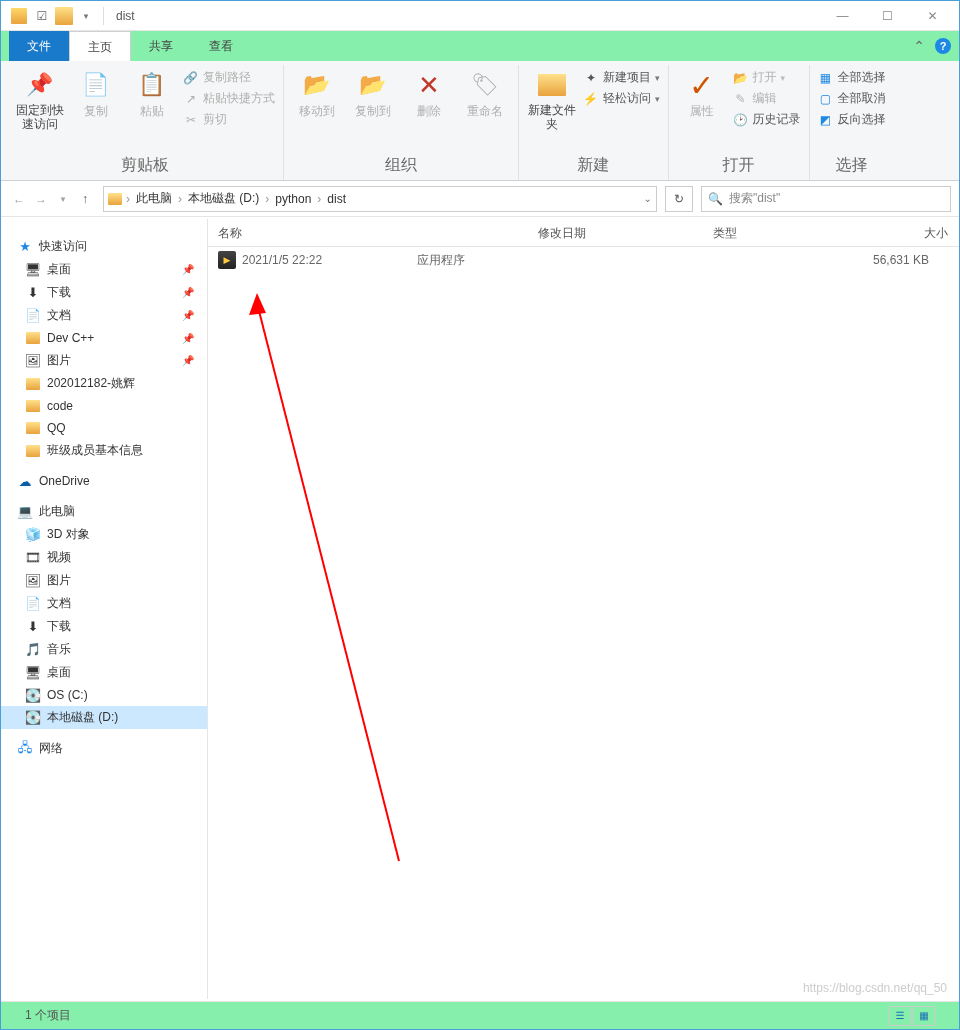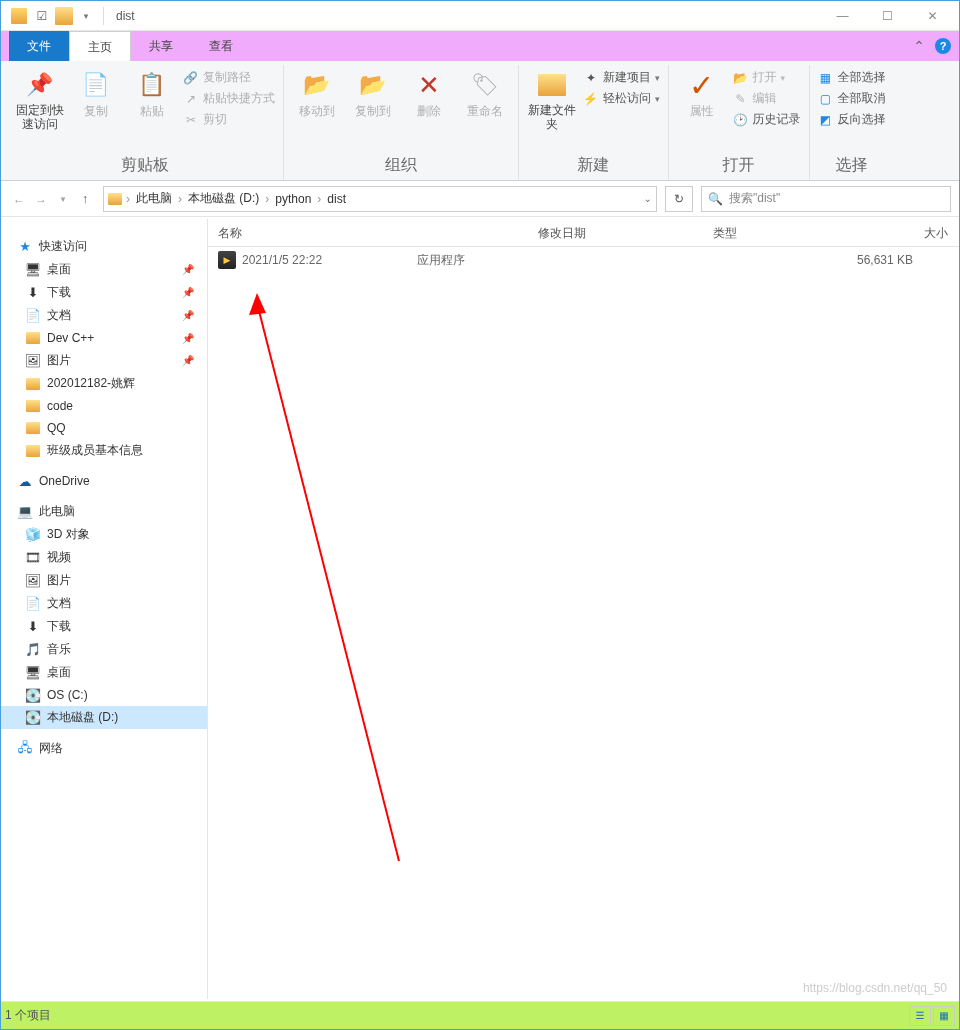--- a/index.html
+++ b/index.html
@@ -8,21 +8,21 @@
 
 .titlebar { height: 30px; background: #fff; display: flex; align-items: center; padding: 0 4px; border-bottom: 1px solid #e5e5e5; }
 .titlebar .folder-ico { width: 16px; height: 16px; background: linear-gradient(#ffd76a,#e8a33d); margin: 0 6px; border-radius: 1px; }
 .titlebar .qat { display: flex; gap: 4px; padding-right: 8px; border-right: 1px solid #ddd; margin-right: 8px; }
 .titlebar .qat span { width: 18px; height: 18px; display: flex; align-items: center; justify-content: center; color: #666; }
 .titlebar .title { flex: 1; color: #555; padding-left: 4px; }
 .titlebar .winbtns { display: flex; }
 .titlebar .winbtns div { width: 45px; height: 28px; display: flex; align-items: center; justify-content: center; color: #888; }
 
 
-.tabs { height: 30px; background: #f0abfc; display: flex; align-items: center; padding-left: 8px; position: relative; }
+.tabs { height: 30px; background: #86efac; display: flex; align-items: center; padding-left: 8px; position: relative; }
 .tabs .tab { padding: 0 18px; height: 30px; line-height: 30px; color: #444; cursor: pointer; }
 .tabs .tab.file { background: #1979ca; color: #fff; }
 .tabs .tab.active { border: 1px solid #d0d0d0; border-bottom: none; background: #fff; }
 .tabs .help { position: absolute; right: 8px; display: flex; gap: 10px; align-items: center; color: #6a6a6a; }
 .tabs .help .circ { width: 16px; height: 16px; border-radius: 50%; background: #1e88e5; color: #fff; display: flex; align-items: center; justify-content: center; font-weight: bold; font-size: 11px; }
 
 
 .ribbon { height: 120px; background: #f5f6f7; border-bottom: 1px solid #d0d0d0; display: flex; padding: 4px 6px 0; }
 .group { display: flex; flex-direction: column; padding: 0 8px; border-right: 1px solid #e2e2e2; }
 .group:last-child { border-right: none; }
@@ -55,24 +55,24 @@
 .side-item.sel { background: #cce8ff; }
 .side-item .pin { position: absolute; right: 12px; color: #999; font-size: 10px; }
 .side-ico { width: 16px; height: 16px; display: flex; align-items: center; justify-content: center; font-size: 13px; }
 
 .main { flex: 1; display: flex; flex-direction: column; position: relative; }
 .headers { height: 28px; border-bottom: 1px solid #e5e5e5; display: flex; color: #555; }
 .headers > div { padding: 6px 10px; border-right: 1px solid transparent; }
 .hname { width: 320px; } .hdate { width: 175px; } .htype { width: 150px; } .hsize { flex: 1; text-align: right; padding-right: 30px; }
 .filerow { height: 26px; display: flex; align-items: center; padding-left: 10px; }
 .filerow .fico { width: 18px; height: 18px; background: linear-gradient(#444,#222); border-radius: 2px; margin-right: 6px; display: flex; align-items: center; justify-content: center; color: #ffc83d; font-size: 9px; }
-.filerow .fname { width: 290px; } .filerow .fdate { width: 175px; color: #666; } .filerow .ftype { width: 150px; color: #666; } .filerow .fsize { flex: 1; text-align: right; padding-right: 46px; color: #666; }
-
-
-.statusbar { position: absolute; bottom: 0; left: 0; right: 0; height: 28px; border-top: 1px solid #e5e5e5; display: flex; align-items: center; padding: 0 4px; background: #bef264; color: #555; }
+.filerow .fname { width: 290px; } .filerow .fdate { width: 175px; color: #666; } .filerow .ftype { width: 150px; color: #666; } .filerow .fsize { flex: 1; text-align: right; padding-right: 30px; color: #666; }
+
+
+.statusbar { position: absolute; bottom: 0; left: 0; right: 0; height: 28px; border-top: 1px solid #e5e5e5; display: flex; align-items: center; padding: 0 24px; background: #86efac; color: #555; }
 .statusbar .views { margin-left: auto; display: flex; gap: 2px; }
 .statusbar .views span { width: 22px; height: 20px; border: 1px solid #ccc; display: flex; align-items: center; justify-content: center; color: #1a6fb5; font-size: 10px; }
 
 
 .arrow-annot { position: absolute; pointer-events: none; z-index: 999; }
 
 .watermark { position: absolute; right: 12px; bottom: 34px; color: #ccc; font-size: 12px; pointer-events: none; }
 
 .folder-ico-sm { width: 14px; height: 12px; background: linear-gradient(#ffe08a,#e8a33d); border-radius: 1px; display: inline-block; }
 </style>

